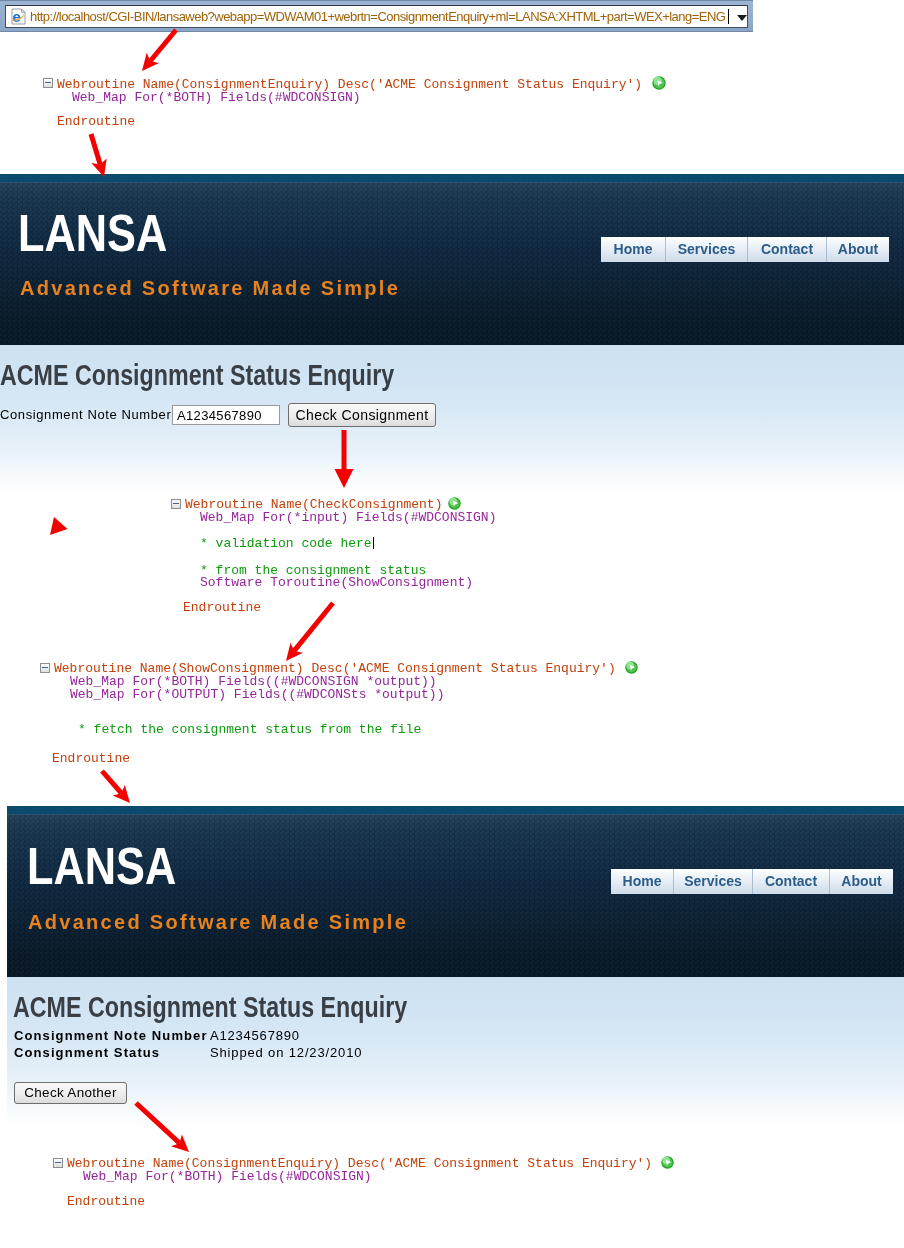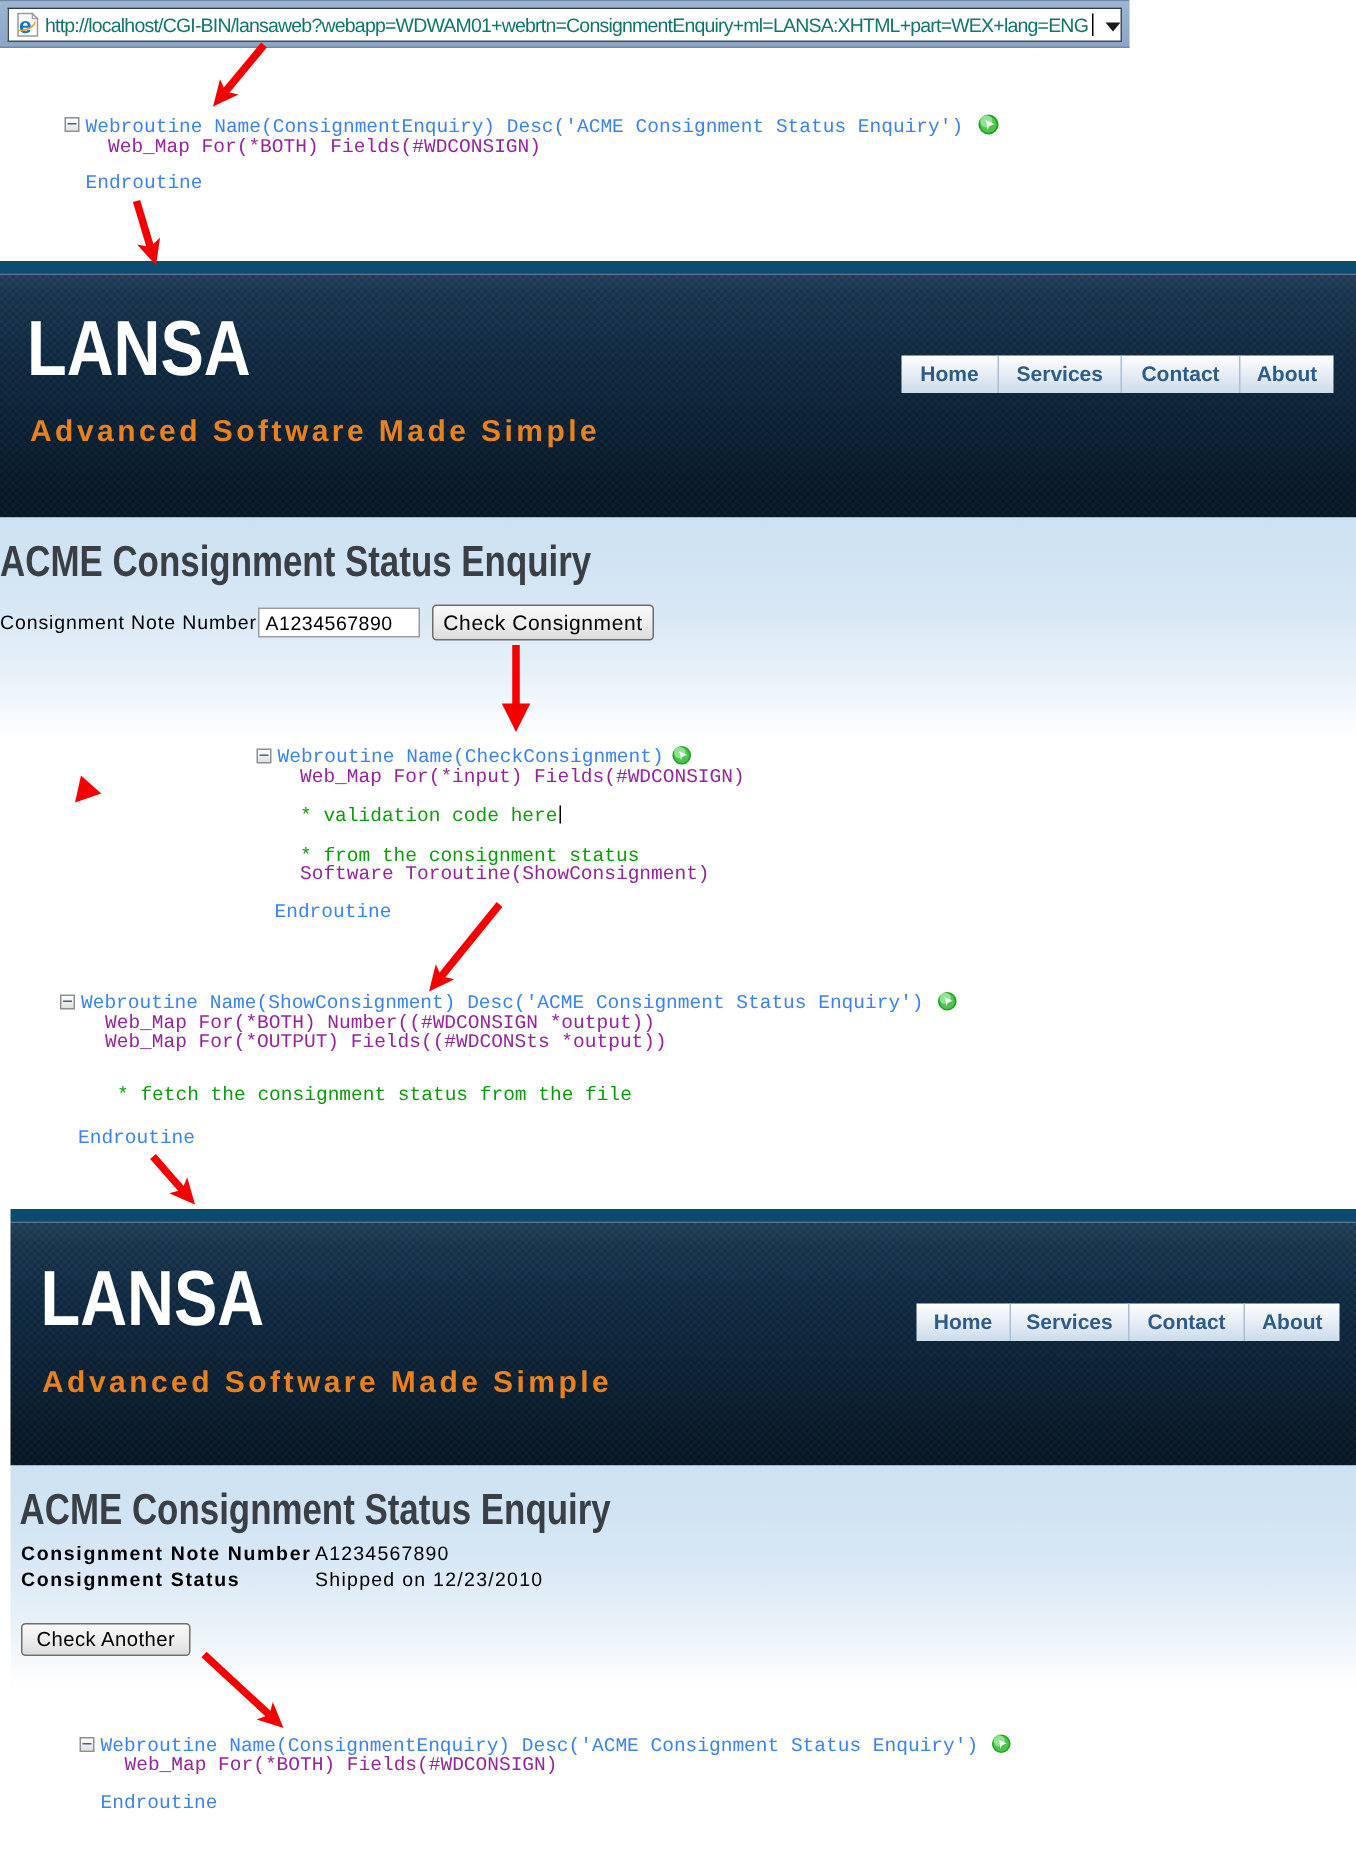--- a/index.html
+++ b/index.html
@@ -1,31 +1,31 @@
 <!DOCTYPE html>
 <html><head>
 <meta charset="utf-8">
 <style>
 * { margin:0; padding:0; box-sizing:border-box; }
 html,body { width:904px; height:1248px; background:#fff; overflow:hidden; }
 body { position:relative; font-family:"Liberation Sans", sans-serif; }
 .abs { position:absolute; }
 
 .cl { position:absolute; font-family:"Liberation Mono", monospace; font-size:13px; line-height:13px; white-space:pre; }
-.cb { color:#3b82f6; }
+.cb { color:#c2410c; }
 .cp { color:#95259b; }
 .cg { color:#0d9b0d; }
 .box { position:absolute; width:10px; height:10px; border:1px solid #8e8e8e; background:linear-gradient(#ffffff,#e0e0e0); }
 .box::after { content:""; position:absolute; left:1px; right:1px; top:3px; height:1px; background:#44618c; }
 .gicon { position:absolute; width:13px; height:13px; }
 .caret { position:absolute; width:1px; height:12px; background:#000; }
 
 #abar { left:0; top:0; width:753px; height:32px; background:linear-gradient(#9cb5d3,#8aa5c5); border-top:1px solid #6d87a8; }
 #abar .field { position:absolute; left:5px; top:4px; width:743px; height:23px; background:#fff; border:1px solid #404e60; border-top-color:#2e3c4e; overflow:hidden; }
-#abar .url { position:absolute; left:24px; top:4px; height:14px; line-height:14px; font-size:13px; letter-spacing:-0.53px; color:#0f766e; white-space:pre;text-align:center; }
+#abar .url { position:absolute; left:24px; top:4px; height:14px; line-height:14px; font-size:13px; letter-spacing:-0.53px; color:#a16207; white-space:pre;text-align:center; }
 #abar .strip { position:absolute; left:0; bottom:0; width:100%; height:1px; background:#7288a9; }
 #abar .drop { position:absolute; left:731px; top:9px; width:0; height:0; border-left:5px solid transparent; border-right:5px solid transparent; border-top:6px solid #1c1c1c; }
 #abar .caret2 { position:absolute; left:722px; top:3px; width:1px; height:15px; background:#000; }
 
 .page { position:absolute; border-top:8px solid #0c4a6e; }
 .phead { position:absolute; left:0; top:0; width:100%; height:163px;
   background:
    repeating-conic-gradient(rgba(0,0,0,0.10) 0% 25%, rgba(255,255,255,0.02) 0% 50%),
    linear-gradient(180deg,#24415b 0%, #193650 10%, #102b44 35%, #0c2235 65%, #091b2b 85%, #081827 100%);
   background-size:5px 5px, auto;
@@ -71,21 +71,21 @@
 <div class="cl cb" style="left:185px;top:498px">Webroutine Name(CheckConsignment)</div>
 <div class="cl cp" style="left:200px;top:511px">Web_Map For(*input) Fields(#WDCONSIGN)</div>
 <div class="cl cg" style="left:200px;top:536.5px">* validation code here</div>
 <div class="caret" style="left:373px;top:537px"></div>
 <div class="cl cg" style="left:200px;top:563.5px">* from the consignment status</div>
 <div class="cl cp" style="left:200px;top:576px">Software Toroutine(ShowConsignment)</div>
 <div class="cl cb" style="left:183px;top:601px">Endroutine</div>
 
 <div class="box" style="left:40px;top:663px"></div>
 <div class="cl cb" style="left:54px;top:662px">Webroutine Name(ShowConsignment) Desc('ACME Consignment Status Enquiry')</div>
-<div class="cl cp" style="left:70px;top:675px">Web_Map For(*BOTH) Number((#WDCONSIGN *output))</div>
+<div class="cl cp" style="left:70px;top:675px">Web_Map For(*BOTH) Fields((#WDCONSIGN *output))</div>
 <div class="cl cp" style="left:70px;top:688px">Web_Map For(*OUTPUT) Fields((#WDCONSts *output))</div>
 <div class="cl cg" style="left:78px;top:723px">* fetch the consignment status from the file</div>
 <div class="cl cb" style="left:52px;top:752px">Endroutine</div>
 
 <div class="box" style="left:53px;top:1158px"></div>
 <div class="cl cb" style="left:67px;top:1157px">Webroutine Name(ConsignmentEnquiry) Desc('ACME Consignment Status Enquiry')</div>
 <div class="cl cp" style="left:83px;top:1170px">Web_Map For(*BOTH) Fields(#WDCONSIGN)</div>
 <div class="cl cb" style="left:67px;top:1195px">Endroutine</div>
 
 <div class="page" id="p1" style="left:0;top:174px;width:904px;height:313px">

